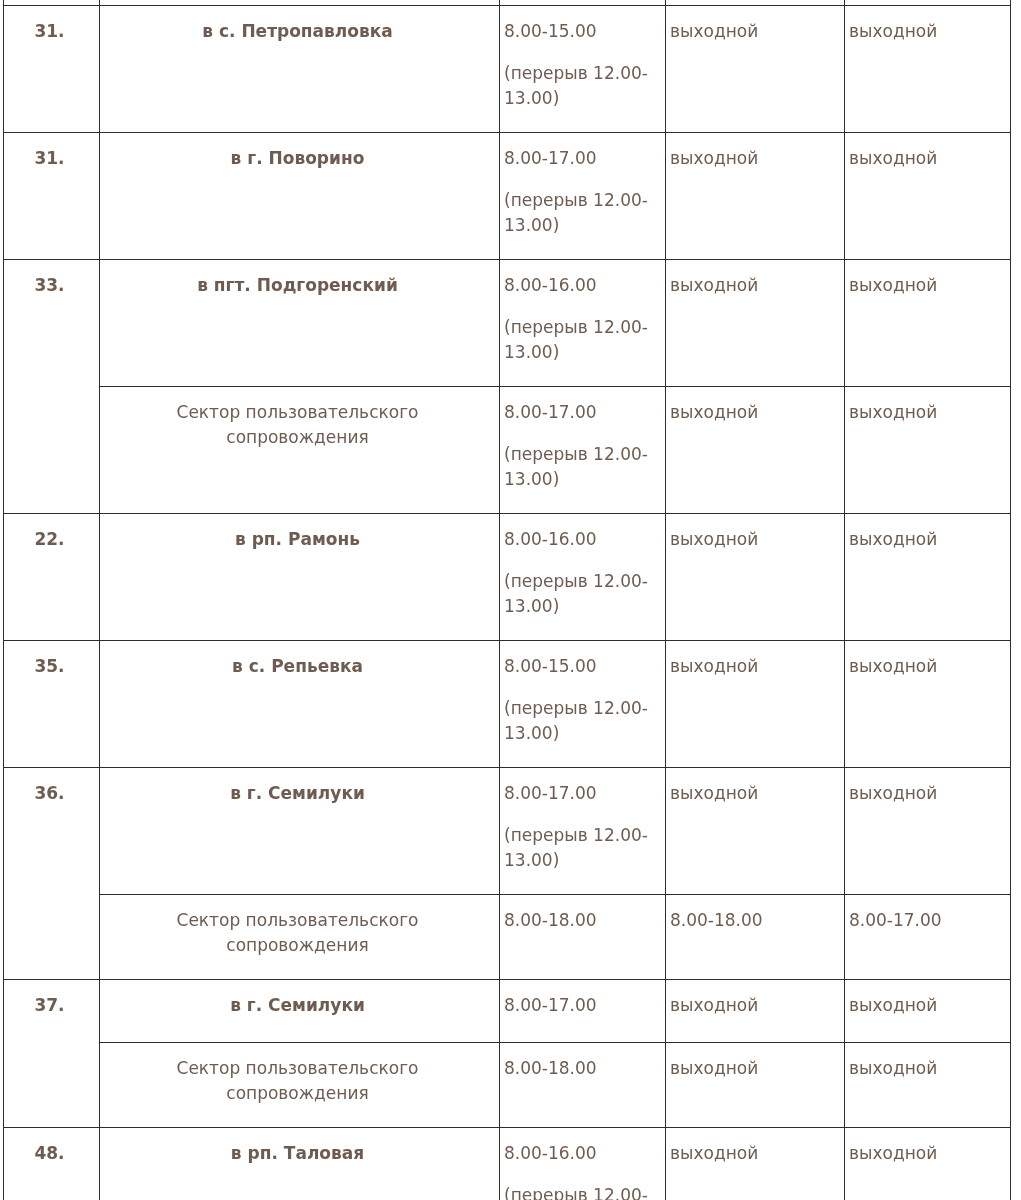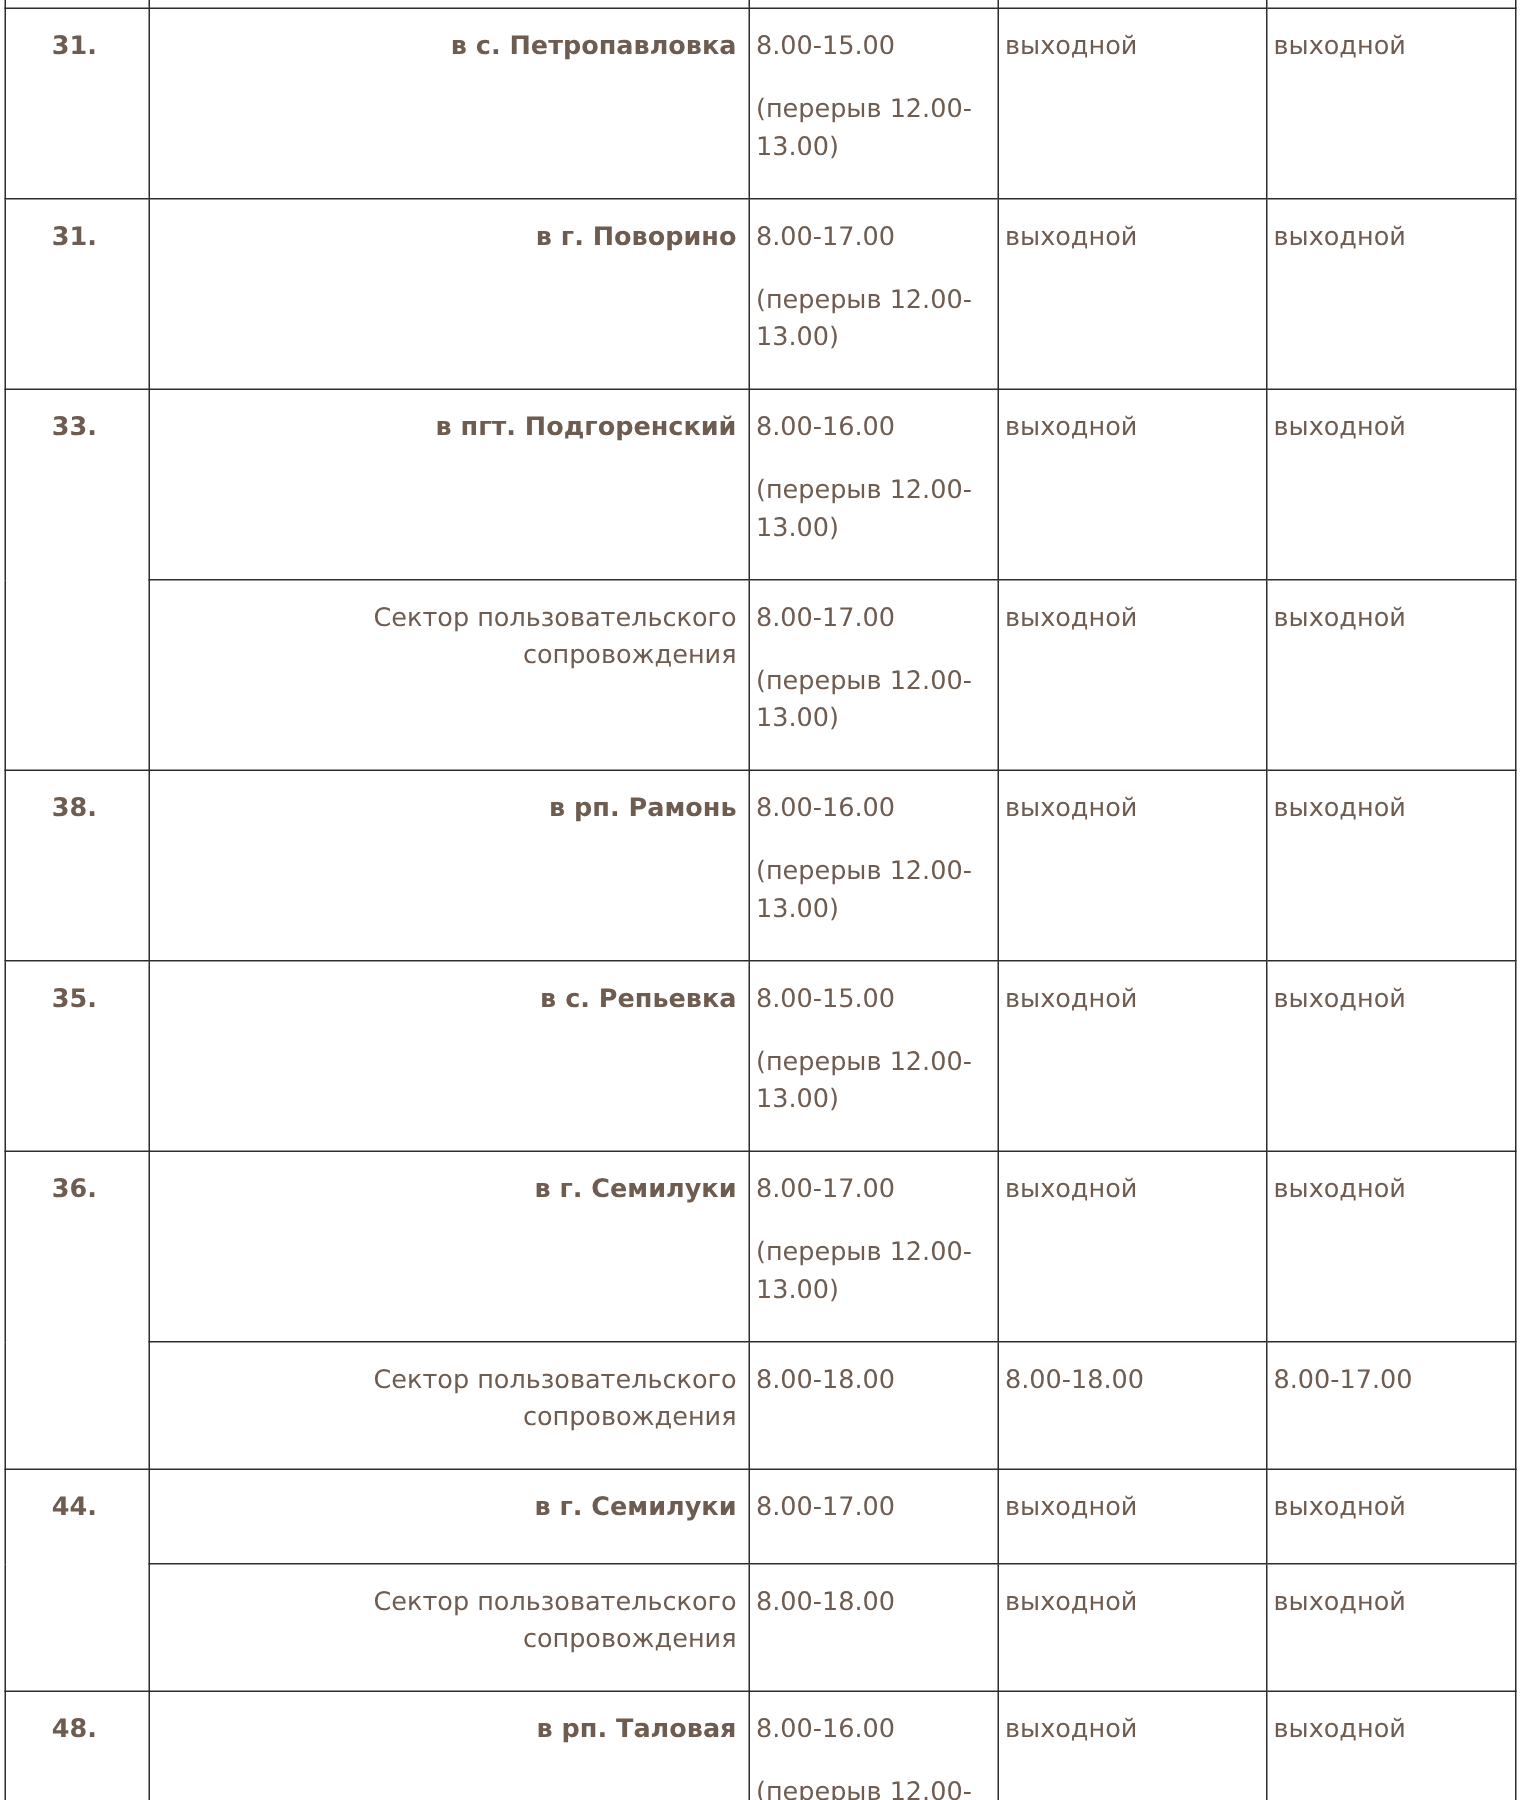--- a/index.html
+++ b/index.html
@@ -38,21 +38,21 @@
     margin: 0 0 17px 0;
   }
   td.cell-number {
     text-align: center;
     font-weight: bold;
     color: var(--number-text, #4c3a33);
     padding-left: 2px;
     padding-right: 2px;
   }
   td.cell-name {
-    text-align: right;
+    text-align: center;
     padding-left: 3px;
     font-weight: bold;
     color: var(--name-text, #5a352c);
   }
   td.cell-name.normal-weight {
     font-weight: normal;
     color: var(--body-text, #6f5c50);
   }
   td.cell-hours {
   }
@@ -144,21 +144,21 @@
           </td>
           <td class="cell-hours">
             <p>выходной</p>
           </td>
           <td class="cell-hours">
             <p>выходной</p>
           </td>
         </tr>
         <tr style="height: 126px;">
           <td class="cell-number">
-            <p>38.</p>
+            <p>22.</p>
           </td>
           <td class="cell-name">
             <p>в рп. Рамонь</p>
           </td>
           <td class="cell-hours">
             <p>8.00-16.00</p>
             <p>(перерыв 12.00-13.00)</p>
           </td>
           <td class="cell-hours">
             <p>выходной</p>
@@ -212,21 +212,21 @@
           </td>
           <td class="cell-hours">
             <p>8.00-18.00</p>
           </td>
           <td class="cell-hours">
             <p>8.00-17.00</p>
           </td>
         </tr>
         <tr style="height: 63px;">
           <td class="cell-number" rowspan="2">
-            <p>44.</p>
+            <p>37.</p>
           </td>
           <td class="cell-name">
             <p>в г. Семилуки</p>
           </td>
           <td class="cell-hours">
             <p>8.00-17.00</p>
           </td>
           <td class="cell-hours">
             <p>выходной</p>
           </td>

